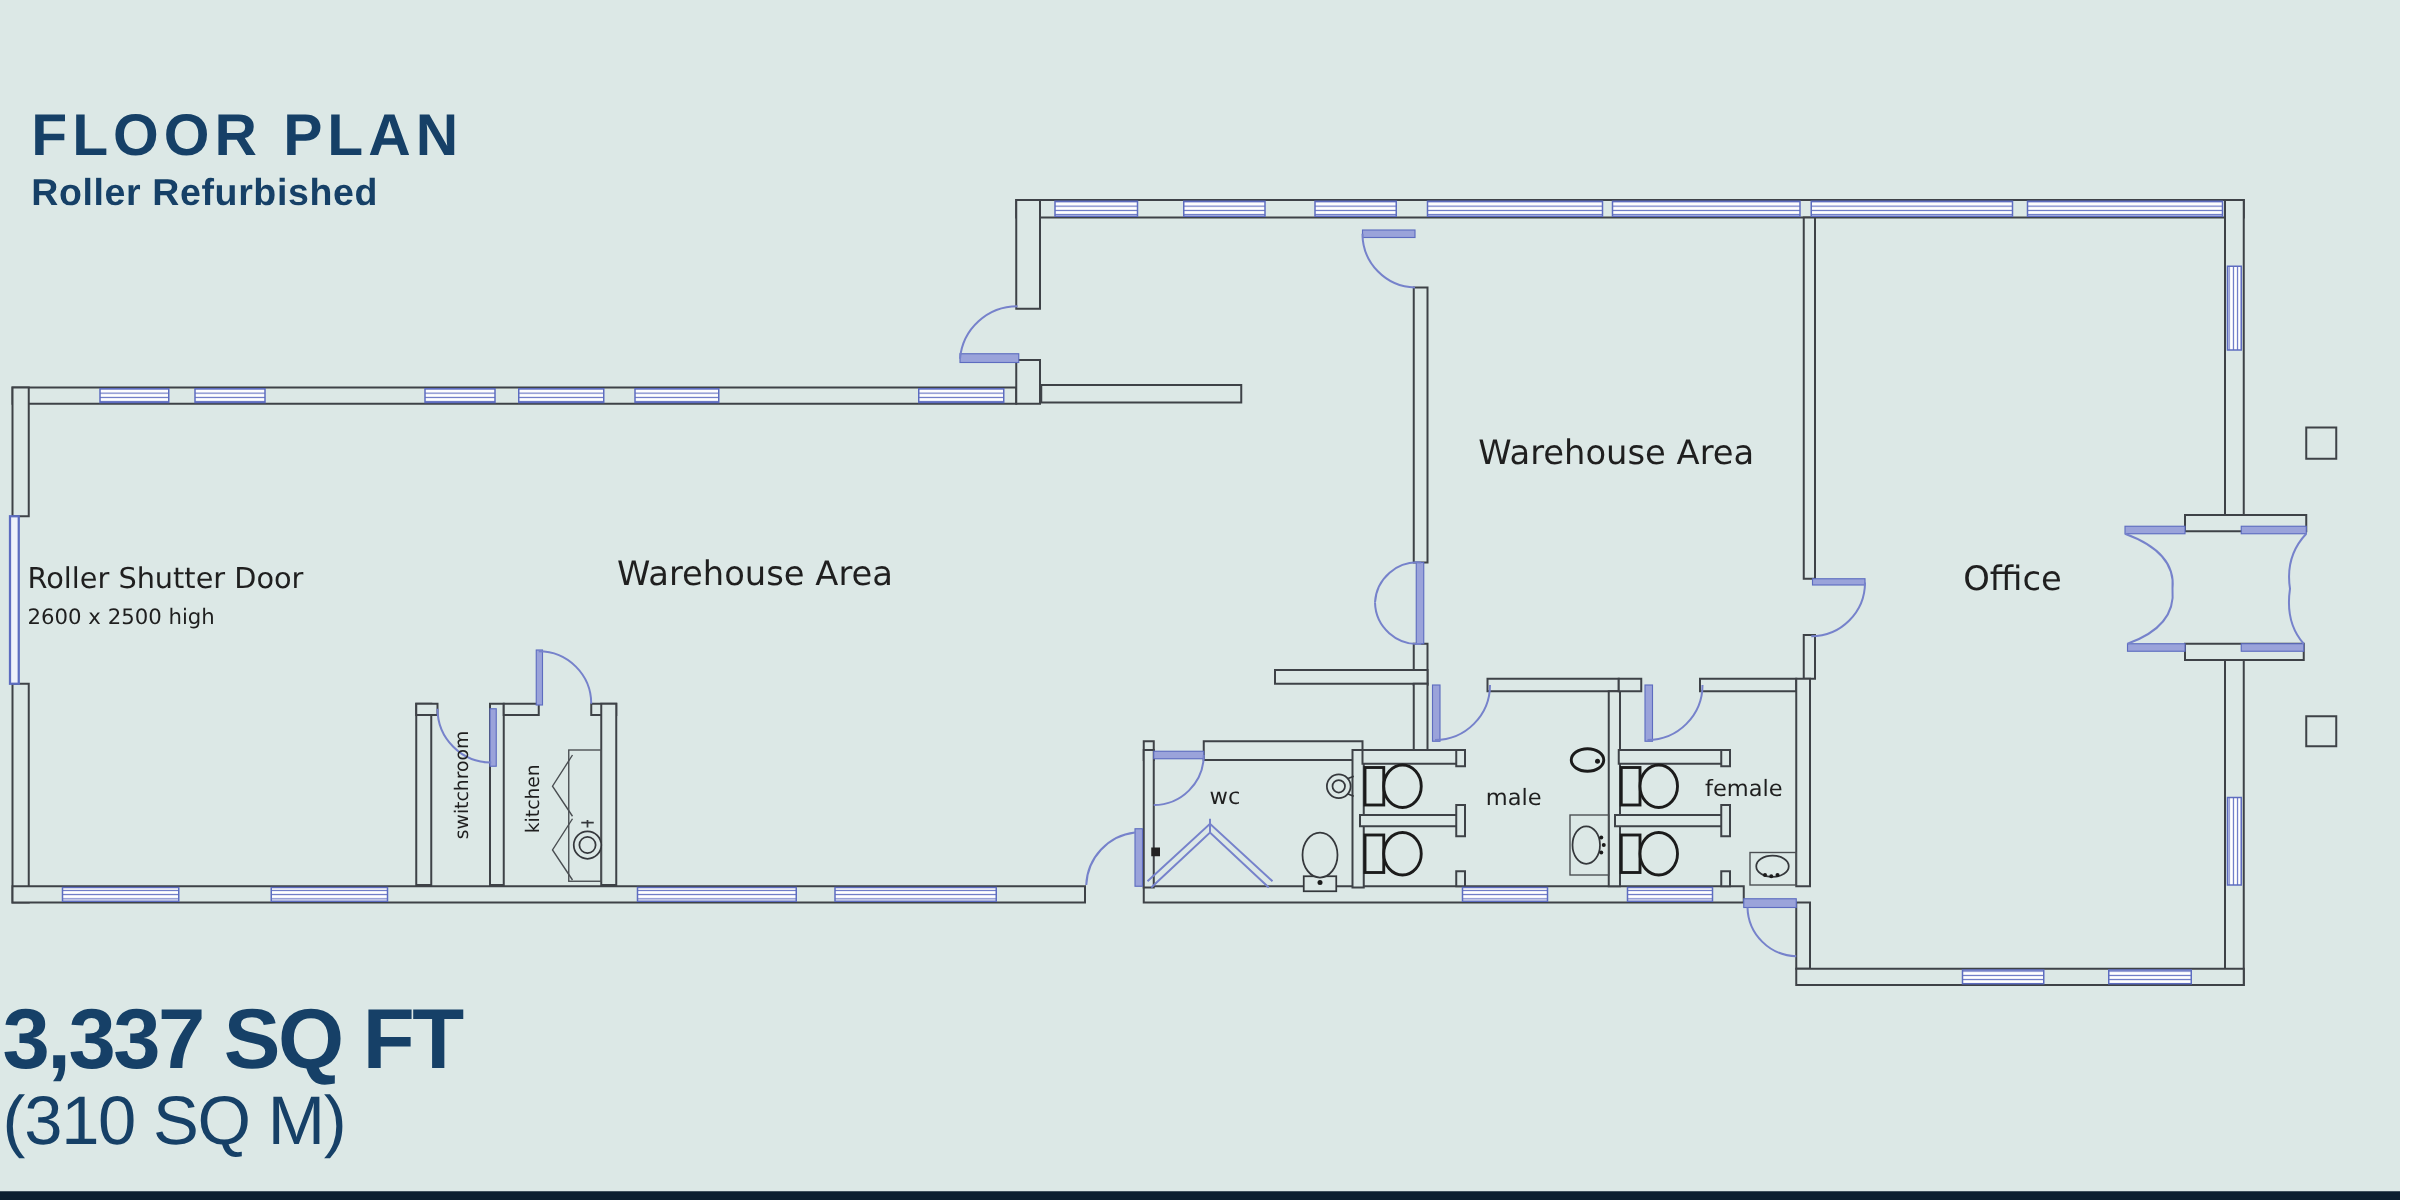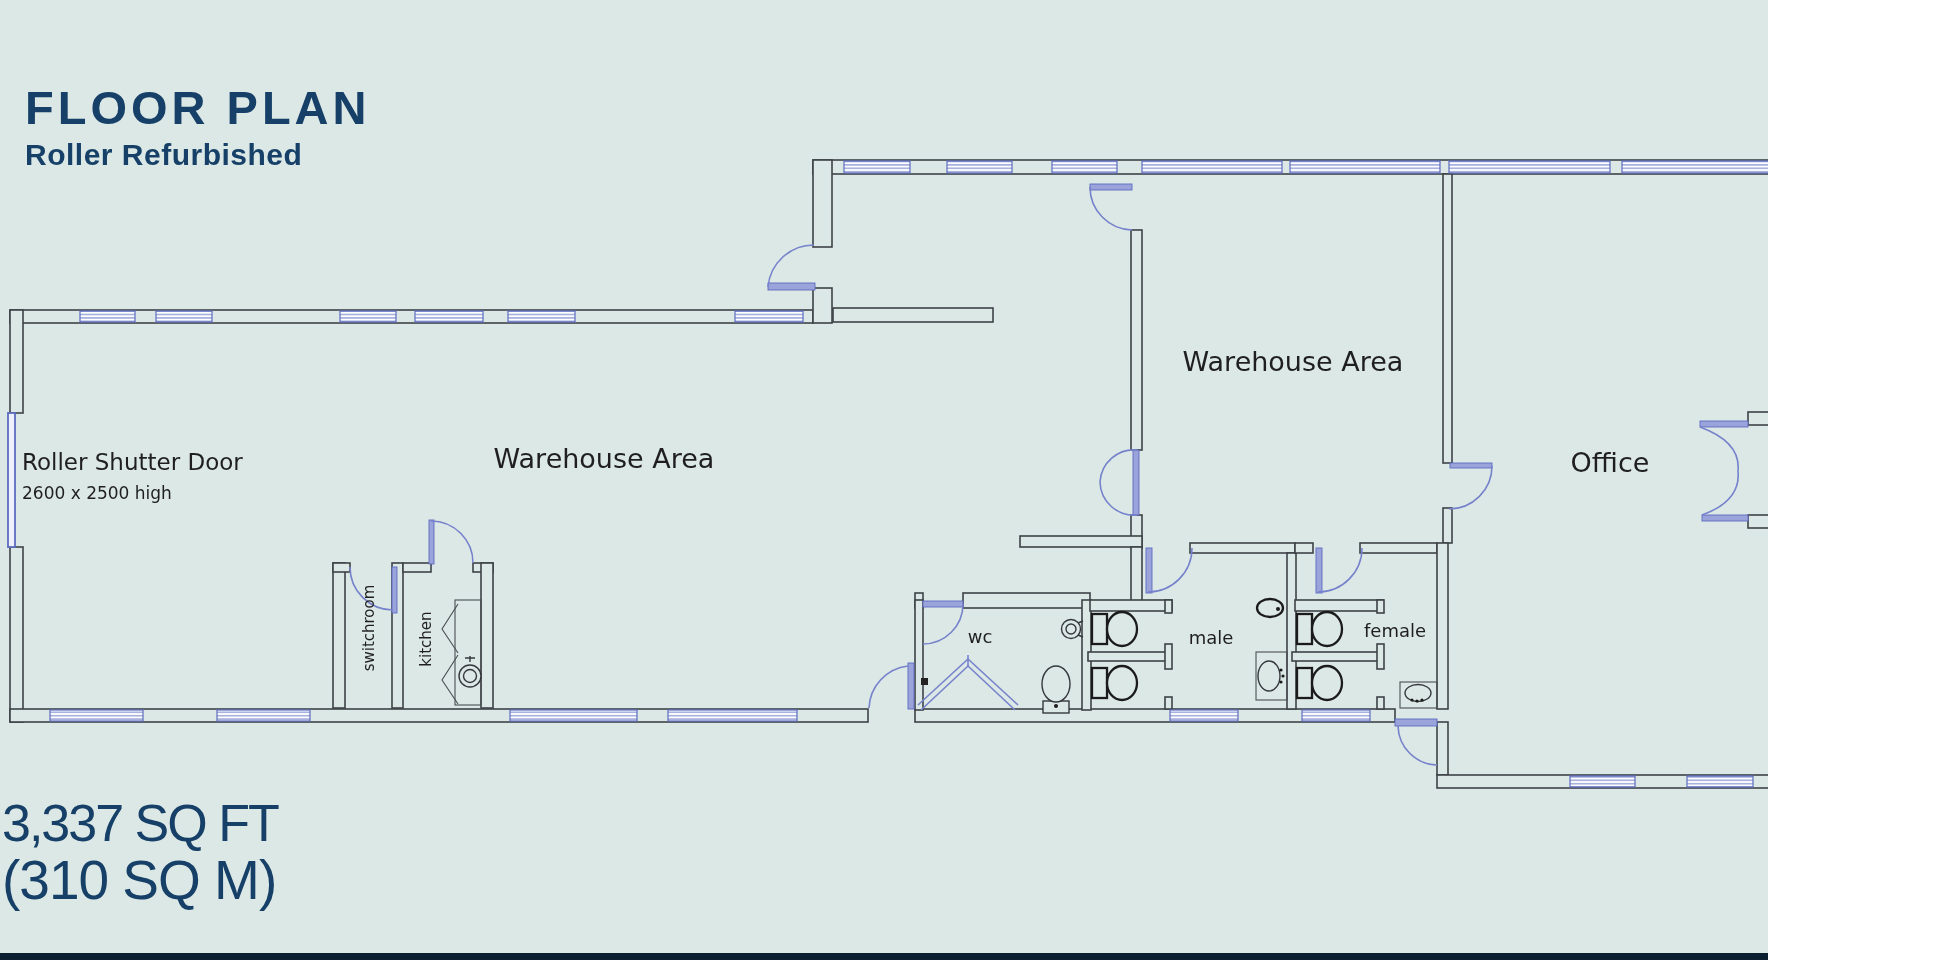--- a/index.html
+++ b/index.html
@@ -2,30 +2,29 @@
 <html style="--background: #dce8e6; --navy: #164067; --wall-gray: #3e4247; --joinery-blue: #5d6cc0; --door-arc-blue: #7682cb; --label-ink: #1f1f1f; --fixture-black: #1b1b1b; --bottom-bar: #0c1f30;"><head>
 <meta charset="utf-8">
 <style>
   :root{
     --background:#dce8e6; --navy:#164067; --wall-gray:#3e4247;
     --joinery-blue:#5d6cc0; --door-arc-blue:#7682cb; --label-ink:#1f1f1f;
     --fixture-black:#1b1b1b; --bottom-bar:#0c1f30;
   }
   html,body{margin:0;padding:0;}
   .stage{
-    position:relative;width:1736px;height:960px;overflow:hidden;
+    position:relative;width:1920px;height:960px;overflow:hidden;
     background:var(--background);
     font-family:"Liberation Sans", sans-serif;
-    padding-left:32px;
   }
   .header{position:absolute;left:25px;top:84px;color:var(--navy);}
   .header .title{font-size:47px;font-weight:700;letter-spacing:4px;line-height:1;}
   .header .subtitle{font-size:30px;font-weight:700;letter-spacing:0.5px;margin-top:9px;line-height:1;}
   .footer{position:absolute;left:2px;top:797px;color:var(--navy);}
-  .footer .imperial{font-size:52px;font-weight:400;letter-spacing:-2px;line-height:1.02;}
+  .footer .imperial{font-size:68px;font-weight:700;letter-spacing:-2px;line-height:1.02;}
   .footer .metric{font-size:55px;font-weight:400;letter-spacing:-1px;line-height:1.05;margin-top:2px;}
   .bottom-bar{position:absolute;left:0;right:0;bottom:0;height:7px;background:var(--bottom-bar);}
   svg.plan{position:absolute;left:0;top:0;}
   .wall{fill:var(--background);stroke:var(--wall-gray);stroke-width:1.6;}
   .win{fill:url(#winH);stroke:var(--joinery-blue);stroke-width:1.2;}
   .winv{fill:url(#winV);stroke:var(--joinery-blue);stroke-width:1.2;}
   .arc{fill:none;stroke:var(--door-arc-blue);stroke-width:1.6;}
   .leaf{fill:#9aa3da;stroke:var(--joinery-blue);stroke-width:0.9;}
   .shutter{fill:#eef1fb;stroke:var(--joinery-blue);stroke-width:1.8;}
   .fix{fill:var(--background);stroke:var(--fixture-black);stroke-width:2.3;}

